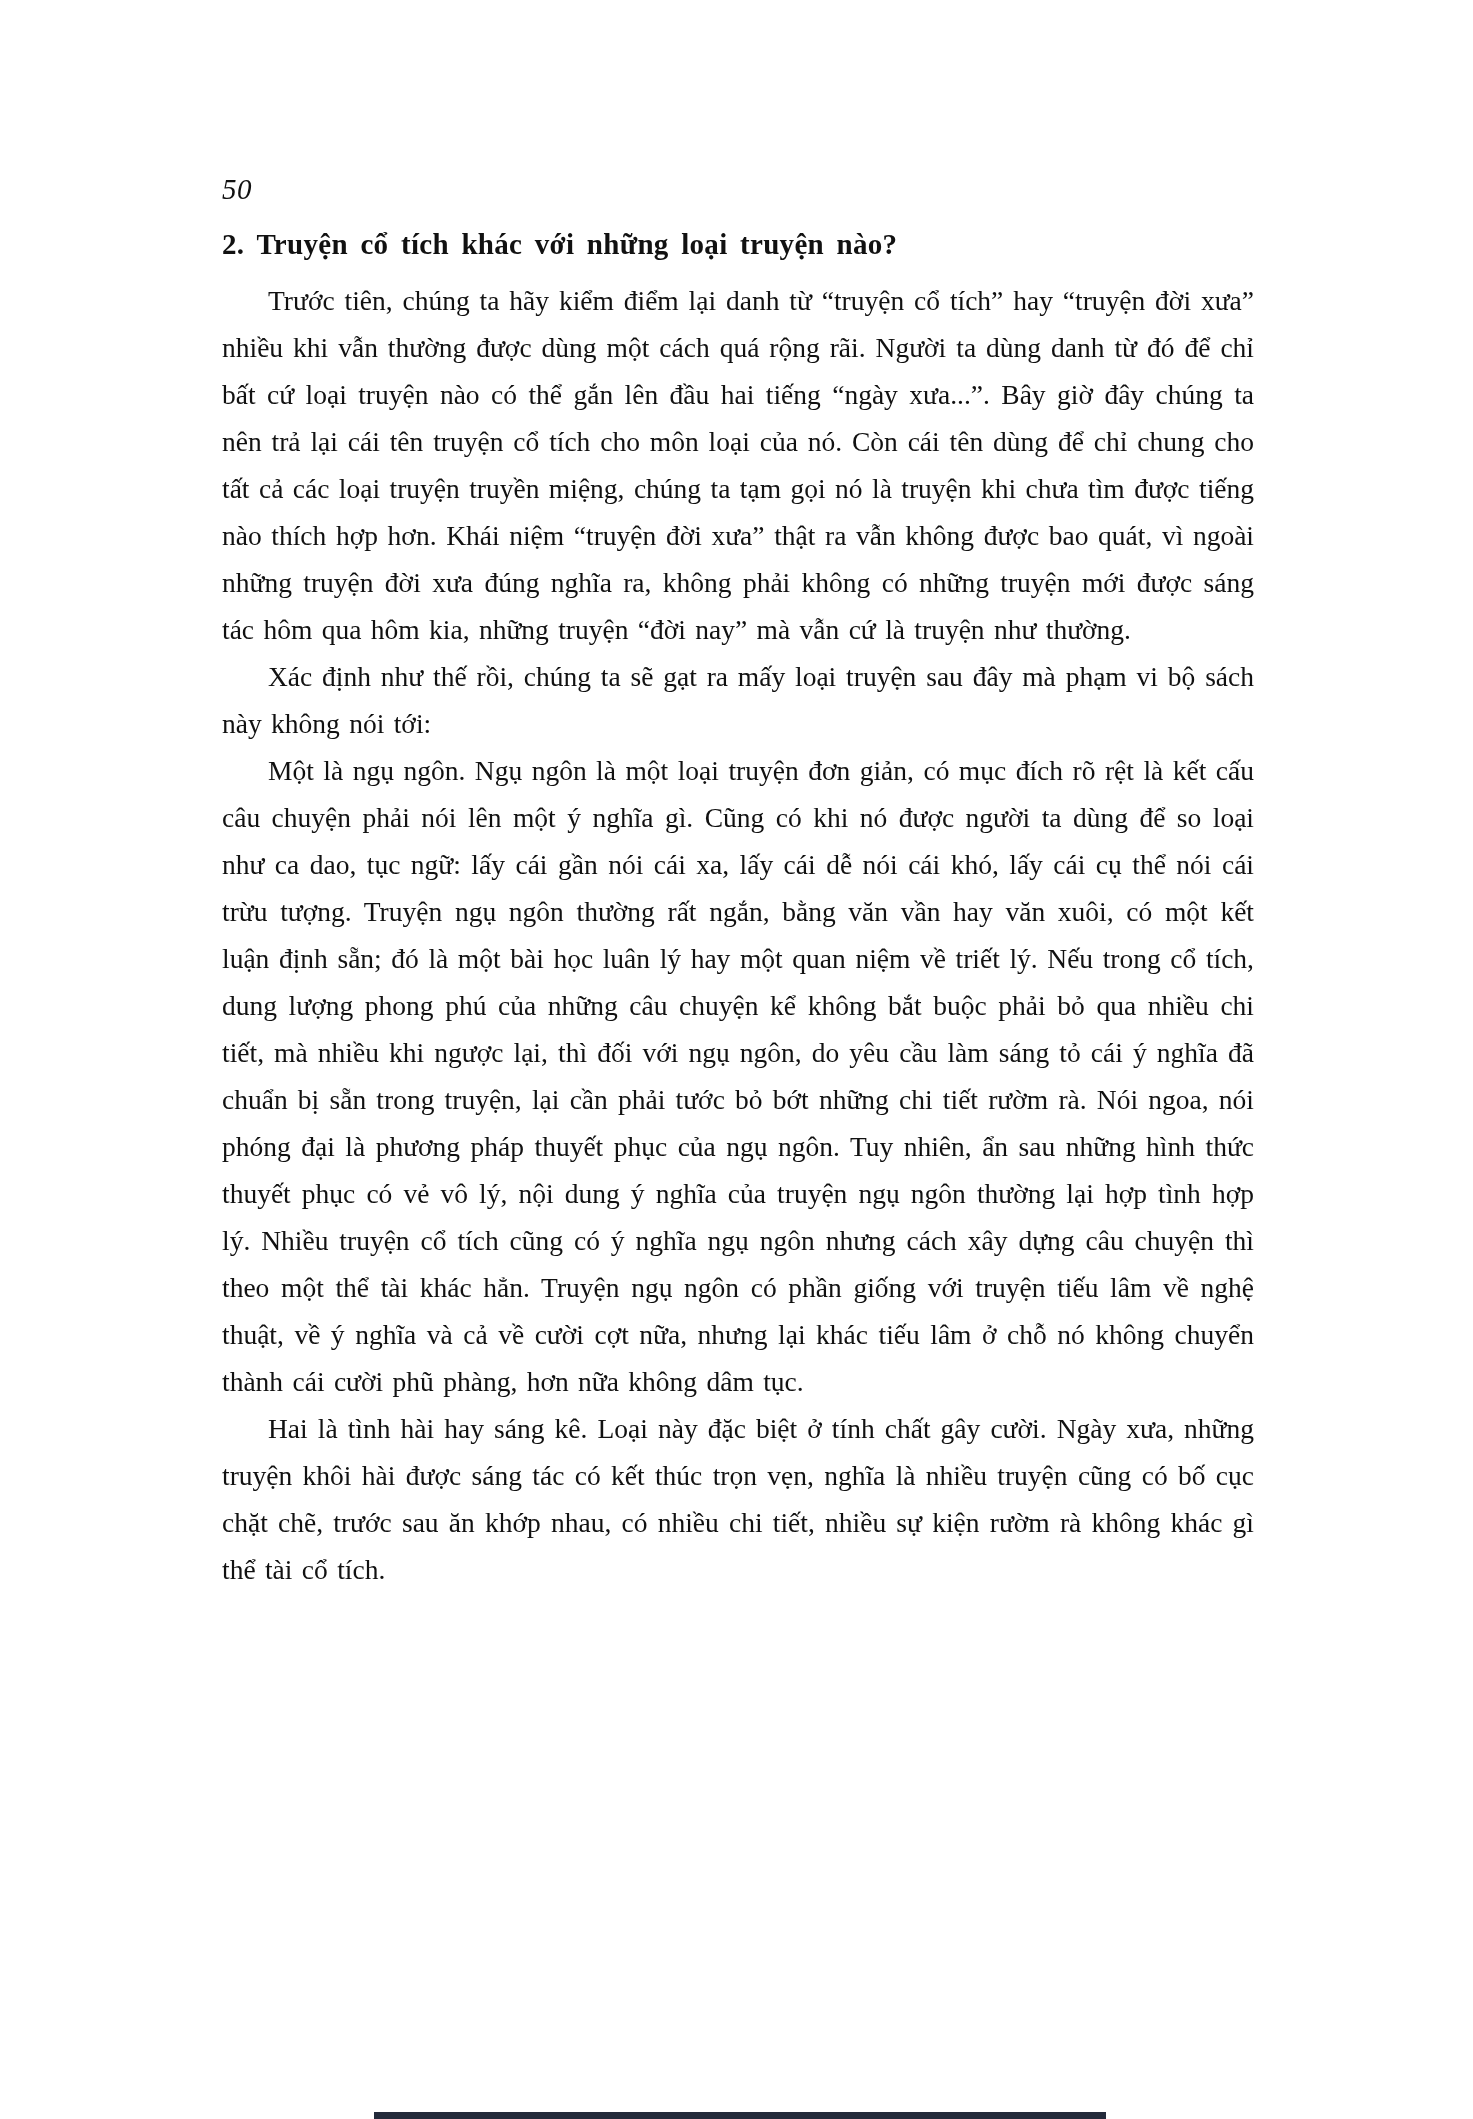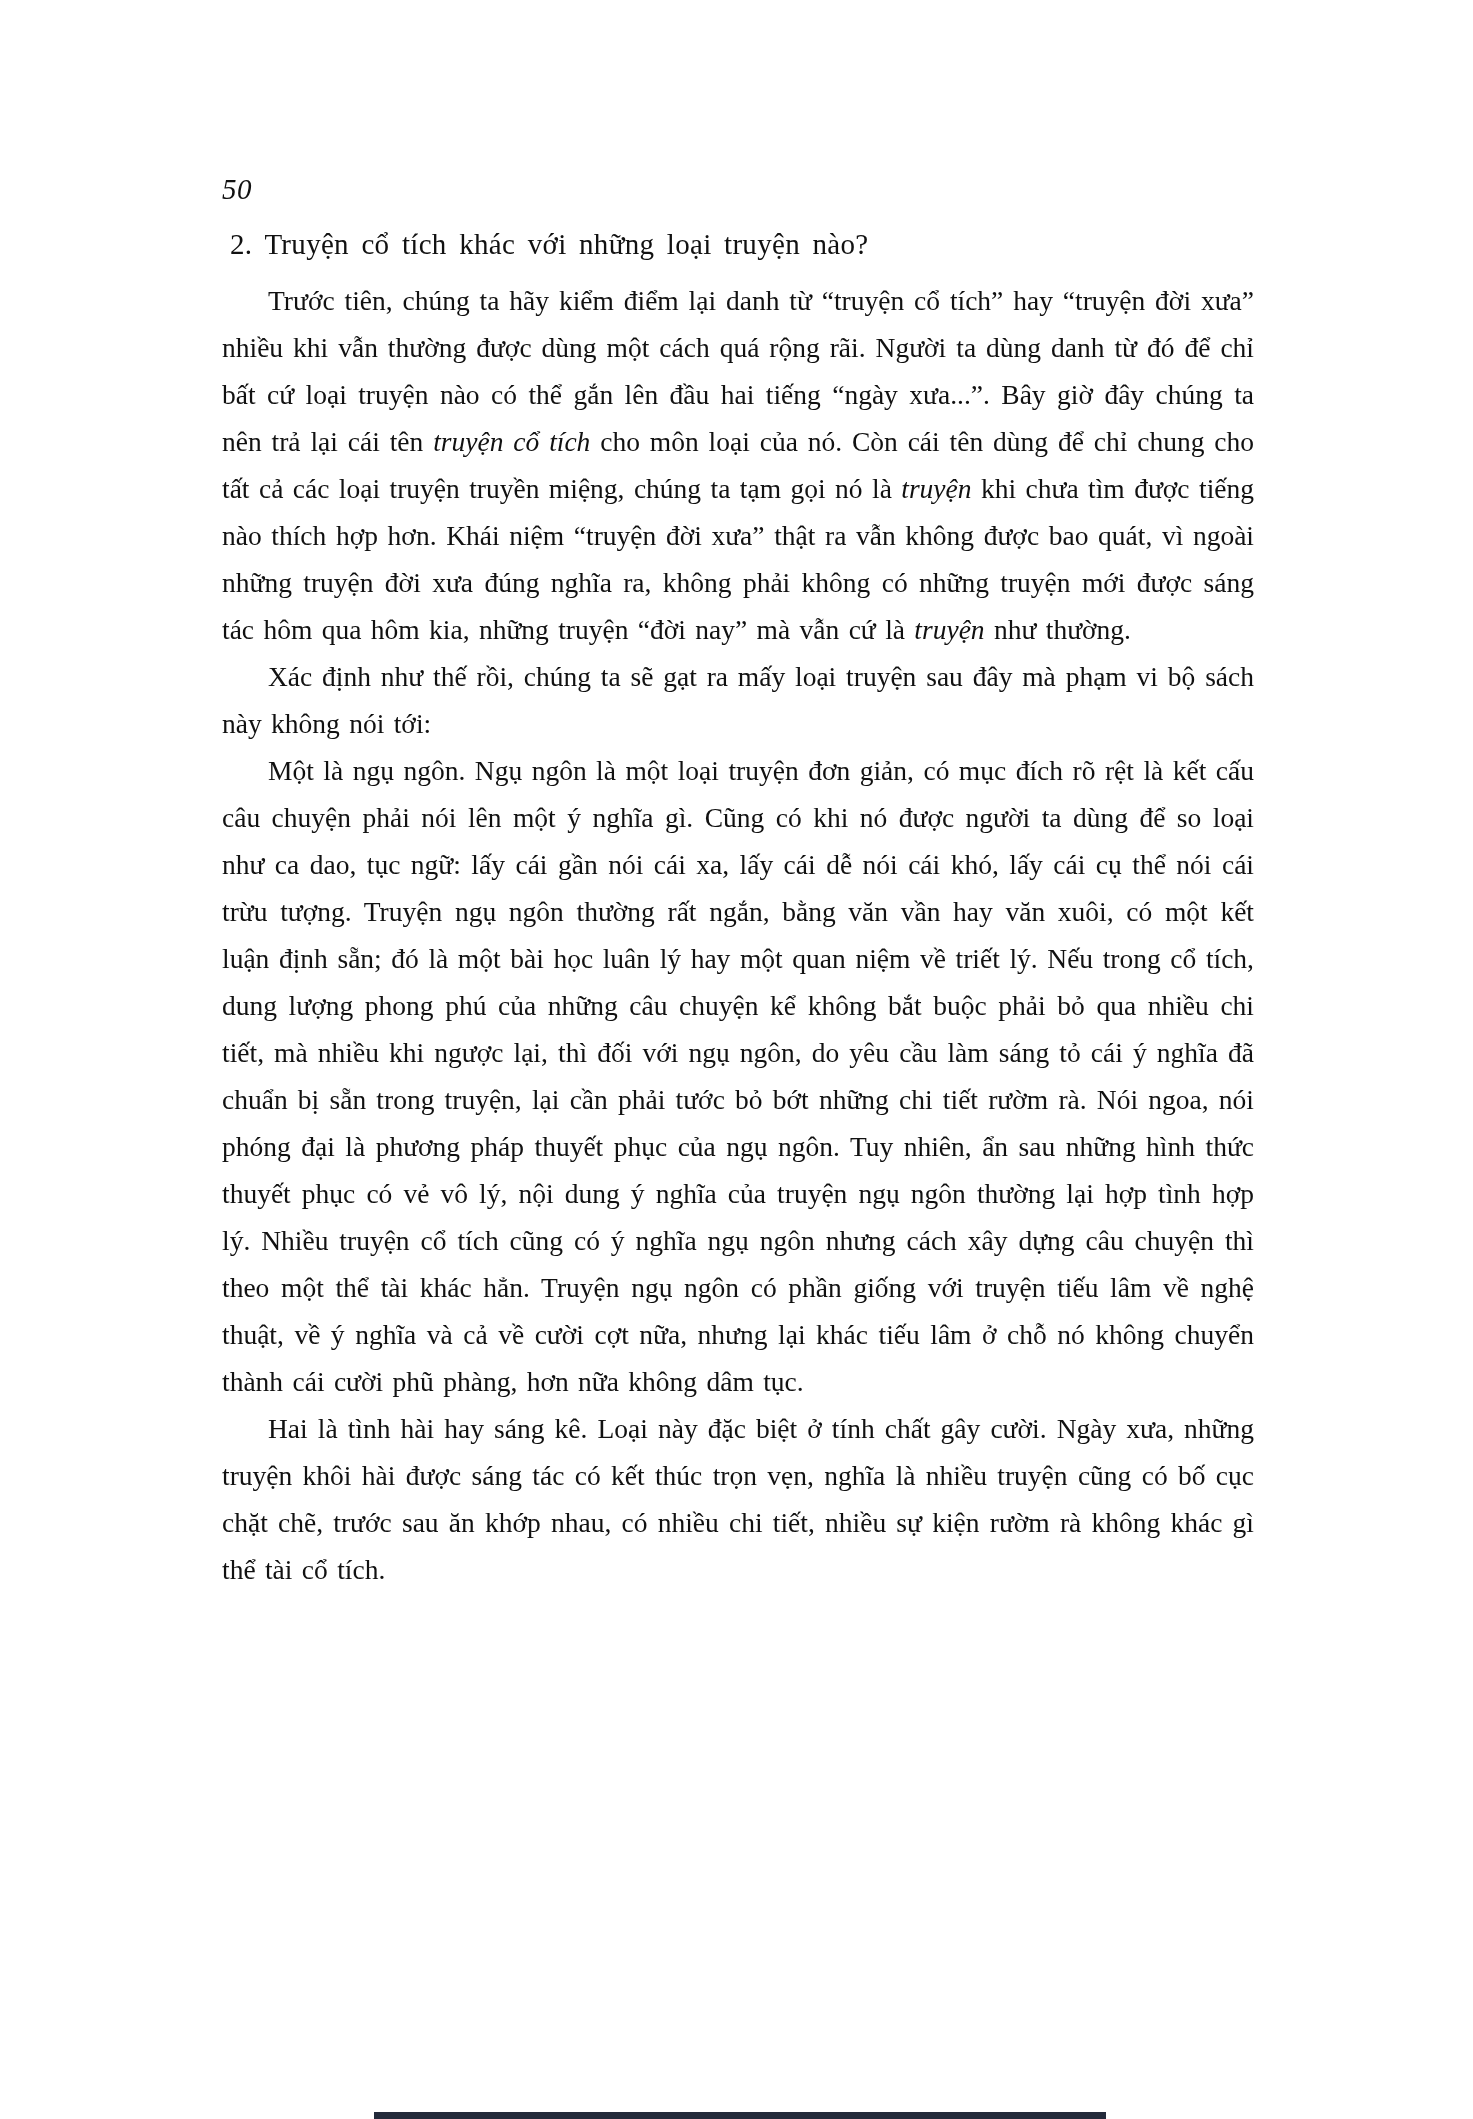--- a/index.html
+++ b/index.html
@@ -33,38 +33,38 @@
   }
   .running-title {
     display: block;
     text-align: center;
     font-size: 22px;
     letter-spacing: 3.5px;
     word-spacing: 4px;
     white-space: nowrap;
   }
   .section-heading {
-    margin: 26px 0 0 8px;
+    margin: 26px 0 0 0;
     font-size: 29px;
-    font-weight: normal;
+    font-weight: bold;
     letter-spacing: 0.3px;
     word-spacing: 5px;
   }
   .body-text {
     margin-top: 16px;
   }
   .body-text p {
     margin: 0;
     text-indent: 46px;
     font-size: 27.5px;
     line-height: 47px;
     text-align: justify;
     word-spacing: 2.5px;
   }
-  .seg-i { font-style: italic; }
+  .seg-i { }
   .seg-b { font-weight: normal; }
   .bottom-bar {
     position: absolute;
     left: 374px;
     bottom: 0;
     width: 732px;
     height: 7px;
   }
 </style>
 </head>

